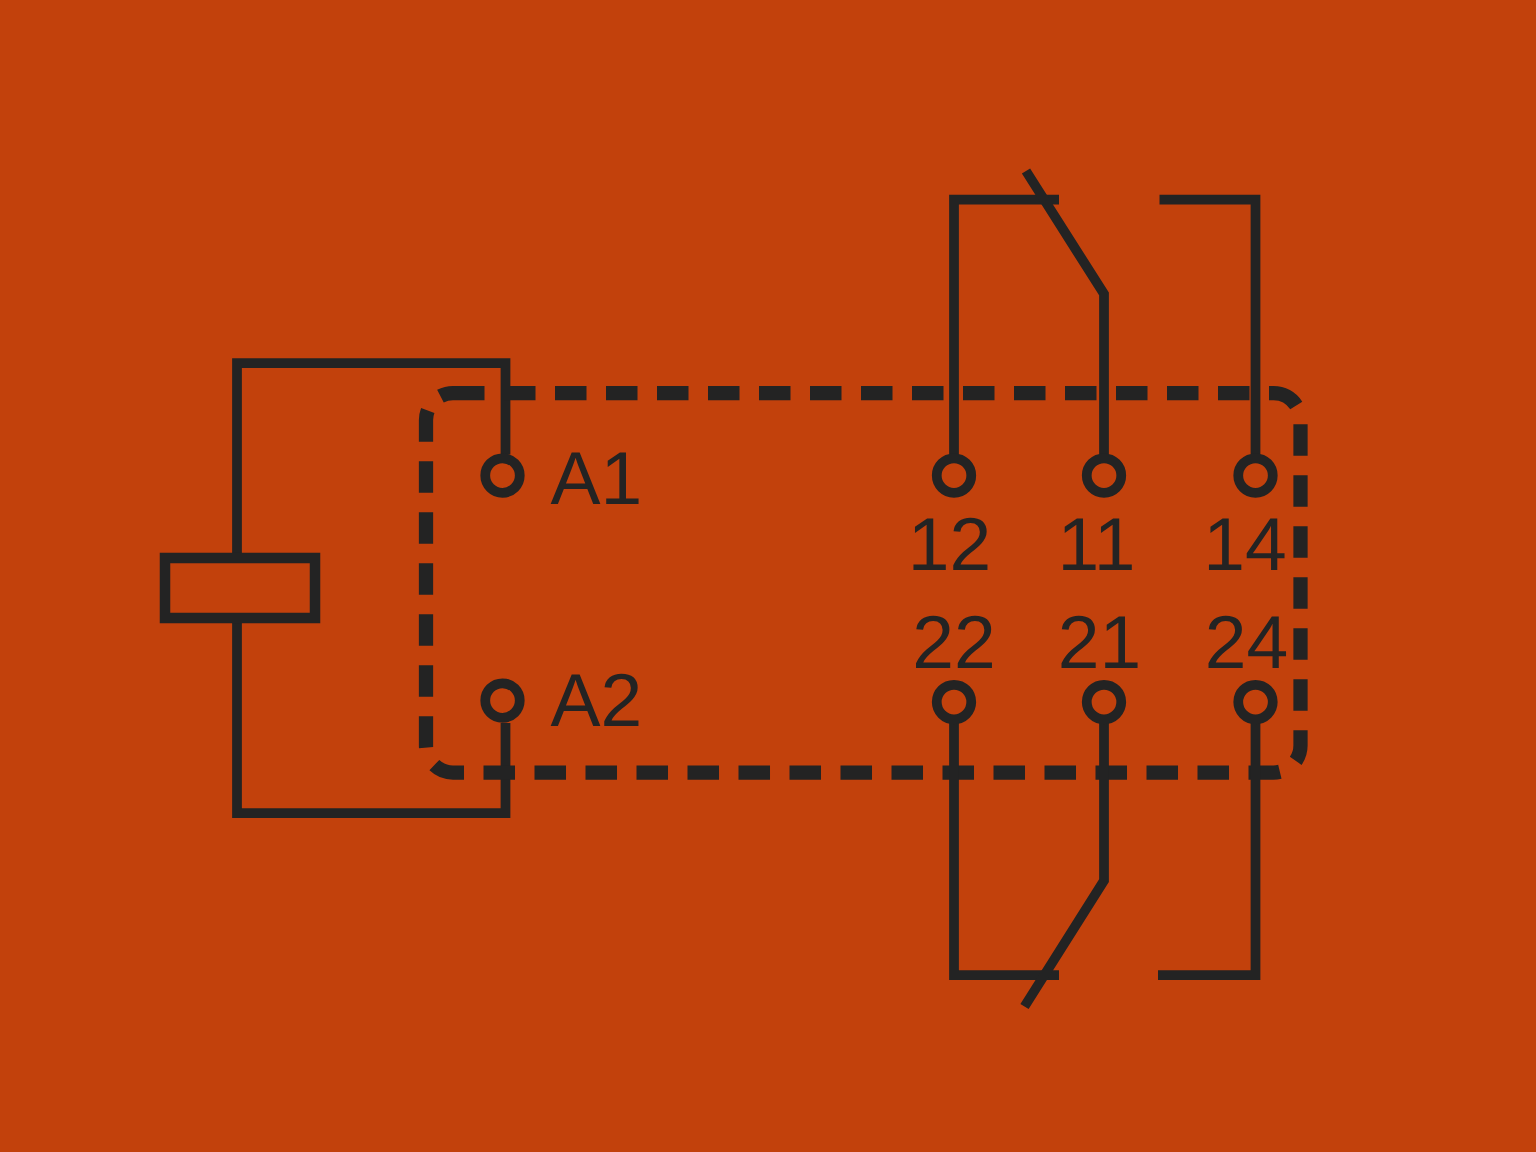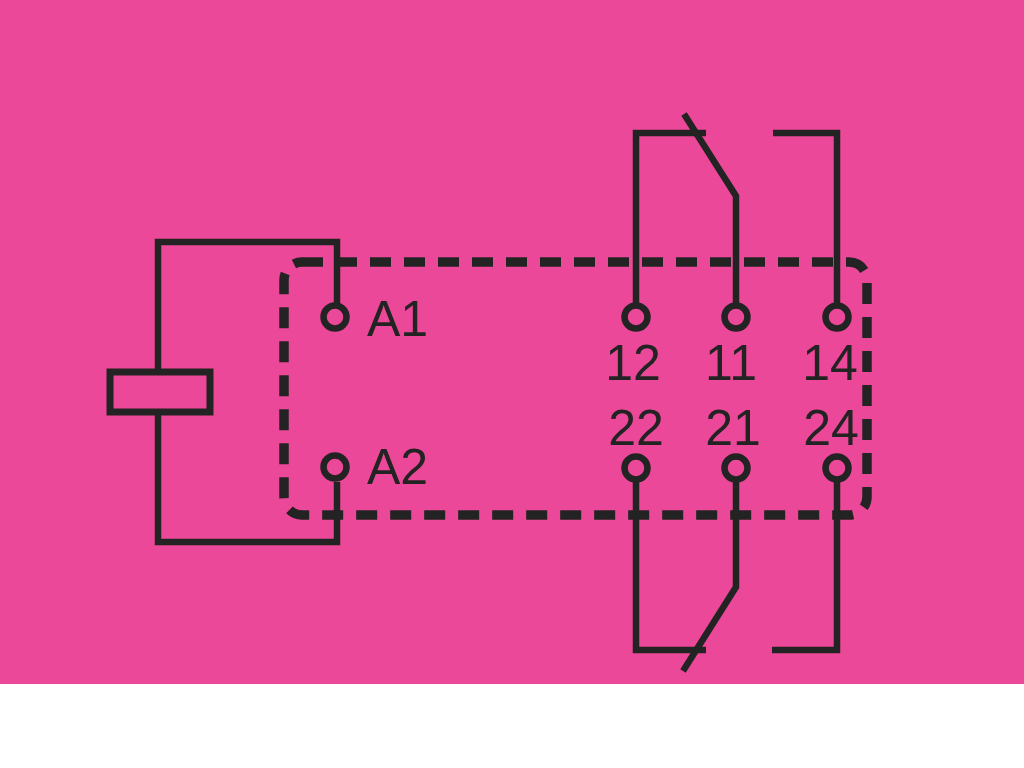--- a/index.html
+++ b/index.html
@@ -7,22 +7,22 @@
     padding: 0;
     width: 1024px;
     height: 768px;
     background: #ffffff;
     overflow: hidden;
     font-family: "Liberation Sans", sans-serif;
   }
   .stage {
     position: relative;
     width: 1024px;
-    height: 684px;
-    background: #ec4899;
+    height: 768px;
+    background: #c2410c;
   }
   svg {
     display: block;
   }
   text {
     font-family: "Liberation Sans", sans-serif;
     font-size: 50px;
     font-weight: 400;
   }
 </style>

